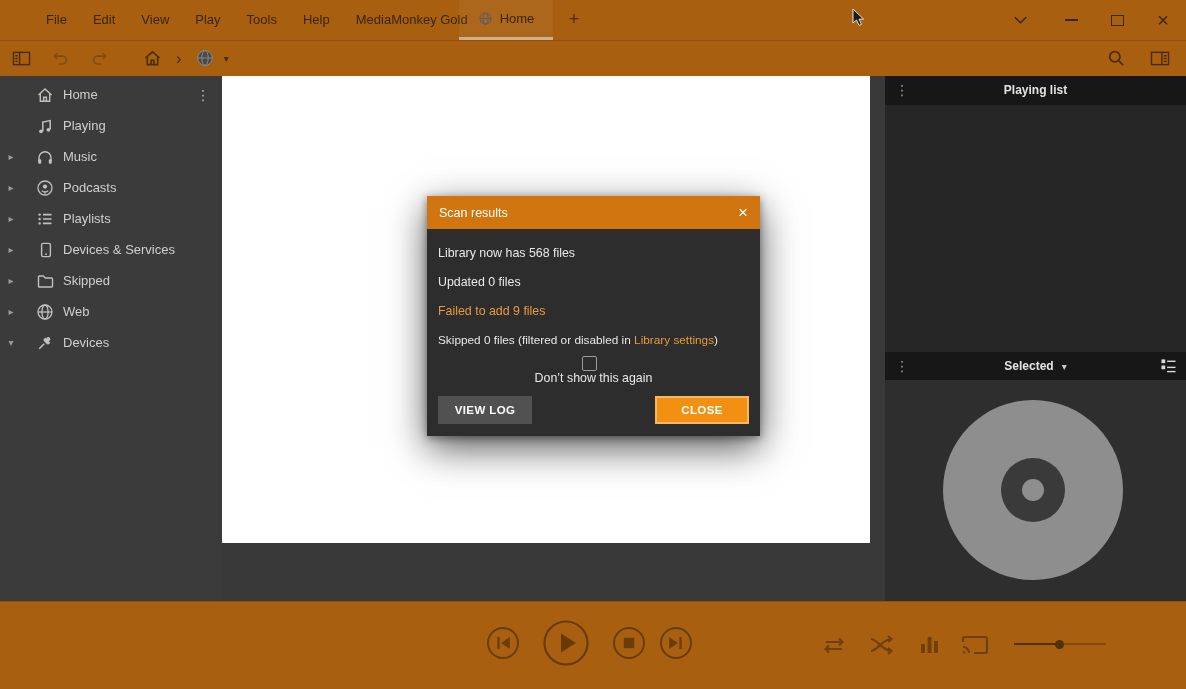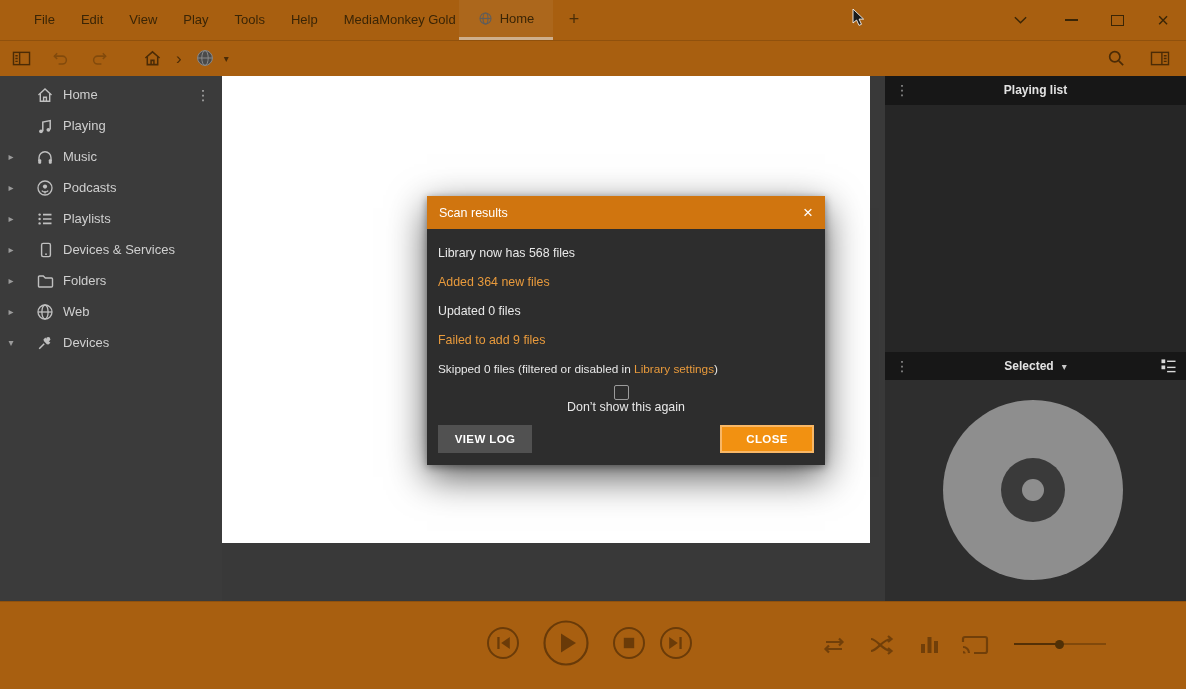--- a/index.html
+++ b/index.html
@@ -8,21 +8,21 @@
     font-family:"Liberation Sans", sans-serif;
     background:#393939;
     -webkit-font-smoothing:antialiased;
   }
   
   .titlebar{
     position:absolute; left:0; top:0; width:100%; height:40px;
     background:var(--chrome-orange,#a85f10);
     display:flex; align-items:center; z-index:3;
   }
-  .menubar{display:flex; align-items:center; padding-left:21px;}
+  .menubar{display:flex; align-items:center; padding-left:21px;margin-left:12px;}
   .menu-item{
     padding:0 13px; font-size:13px; color:#3a2506; line-height:40px; cursor:default;
     white-space:nowrap;
   }
   .tab{
     position:absolute; left:459px; top:0; height:40px; width:94px; box-sizing:border-box;
     display:flex; align-items:center; justify-content:center; gap:7px;
     background:rgba(255,255,255,0.05);
     border-bottom:3px solid rgba(235,235,235,0.55);
     color:#3a2506; font-size:13px;
@@ -84,21 +84,21 @@
     position:absolute; left:0; top:601px; width:100%; height:88px;
     background:var(--chrome-orange,#a85f10);
     box-shadow:inset 0 1px 0 rgba(0,0,0,0.14); z-index:3;
   }
   .pb-abs{position:absolute;}
   .vol-track{position:absolute; left:1014px; top:42px; width:92px; height:2px; background:rgba(70,40,5,0.4);}
   .vol-fill{position:absolute; left:0; top:0; width:45px; height:2px; background:rgba(70,40,5,0.75);}
   .vol-knob{position:absolute; left:41px; top:-3.5px; width:9px; height:9px; border-radius:50%; background:#503006;}
   
   .dialog{
-    position:absolute; left:427px; top:196px; width:398px; z-index:10;
+    position:absolute; left:427px; top:196px; width:333px; z-index:10;
     background:#2d2d2d; box-shadow:0 12px 36px rgba(0,0,0,0.65), 0 2px 8px rgba(0,0,0,0.4);
   }
   .dialog-title{
     height:33px; background:var(--dialog-orange,#d0750f); color:#fff; font-size:12.5px;
     display:flex; align-items:center; padding:0 12px; box-sizing:border-box;
   }
   .dialog-x{margin-left:auto; color:#fff; font-size:17px; line-height:1; cursor:default;}
   .dialog-body{padding:9px 11px 12px;}
   .dlg-line{height:29px; display:flex; align-items:center; font-size:12.4px; color:#e8e8e8; white-space:pre;}
   .dlg-line.skipped{font-size:11.8px;}
@@ -282,21 +282,21 @@
           <circle cx="10" cy="13.2" r="0.9" fill="#c0c0c0" stroke="none"></circle>
       </svg>
       <span class="side-label">Devices &amp; Services</span>
     </div>
 
     <div class="side-row">
       <span class="expander">▸</span>
       <svg class="side-icon" width="18" height="18" viewBox="0 0 18 18" fill="none" stroke="#c0c0c0" stroke-width="1.4">
         <path d="M2.5 5 a1 1 0 0 1 1 -1 H7.3 L9.3 6 H15.5 a1 1 0 0 1 1 1 V14 a1 1 0 0 1 -1 1 H3.5 a1 1 0 0 1 -1 -1 Z"></path>
       </svg>
-      <span class="side-label">Folders</span>
+      <span class="side-label">Skipped</span>
     </div>
 
     <div class="side-row">
       <span class="expander">▸</span>
       <svg class="side-icon" width="18" height="18" viewBox="0 0 18 18" fill="none" stroke="#c0c0c0" stroke-width="1.3">
         <circle cx="9" cy="9" r="7"></circle>
           <ellipse cx="9" cy="9" rx="3.1" ry="7"></ellipse>
           <path d="M2 9 H16"></path>
       </svg>
       <span class="side-label">Web</span>
@@ -410,21 +410,20 @@
     </div>
   </div>
 
   <div class="dialog">
     <div class="dialog-title">
       <span>Scan results</span>
       <span class="dialog-x">×</span>
     </div>
     <div class="dialog-body">
       <div class="dlg-line">Library now has 568 files</div>
-      <div class="dlg-line accent">Added 364 new files</div>
       <div class="dlg-line">Updated 0 files</div>
       <div class="dlg-line accent">Failed to add 9 files</div>
       <div class="dlg-line skipped">
         <span>Skipped 0 files (filtered or disabled in </span><span class="dlg-link">Library settings</span><span>)</span>
       </div>
       <div class="chk-row">
         <span class="chk"></span>
         <span>Don’t show this again</span>
       </div>
       <div class="btn-row">

